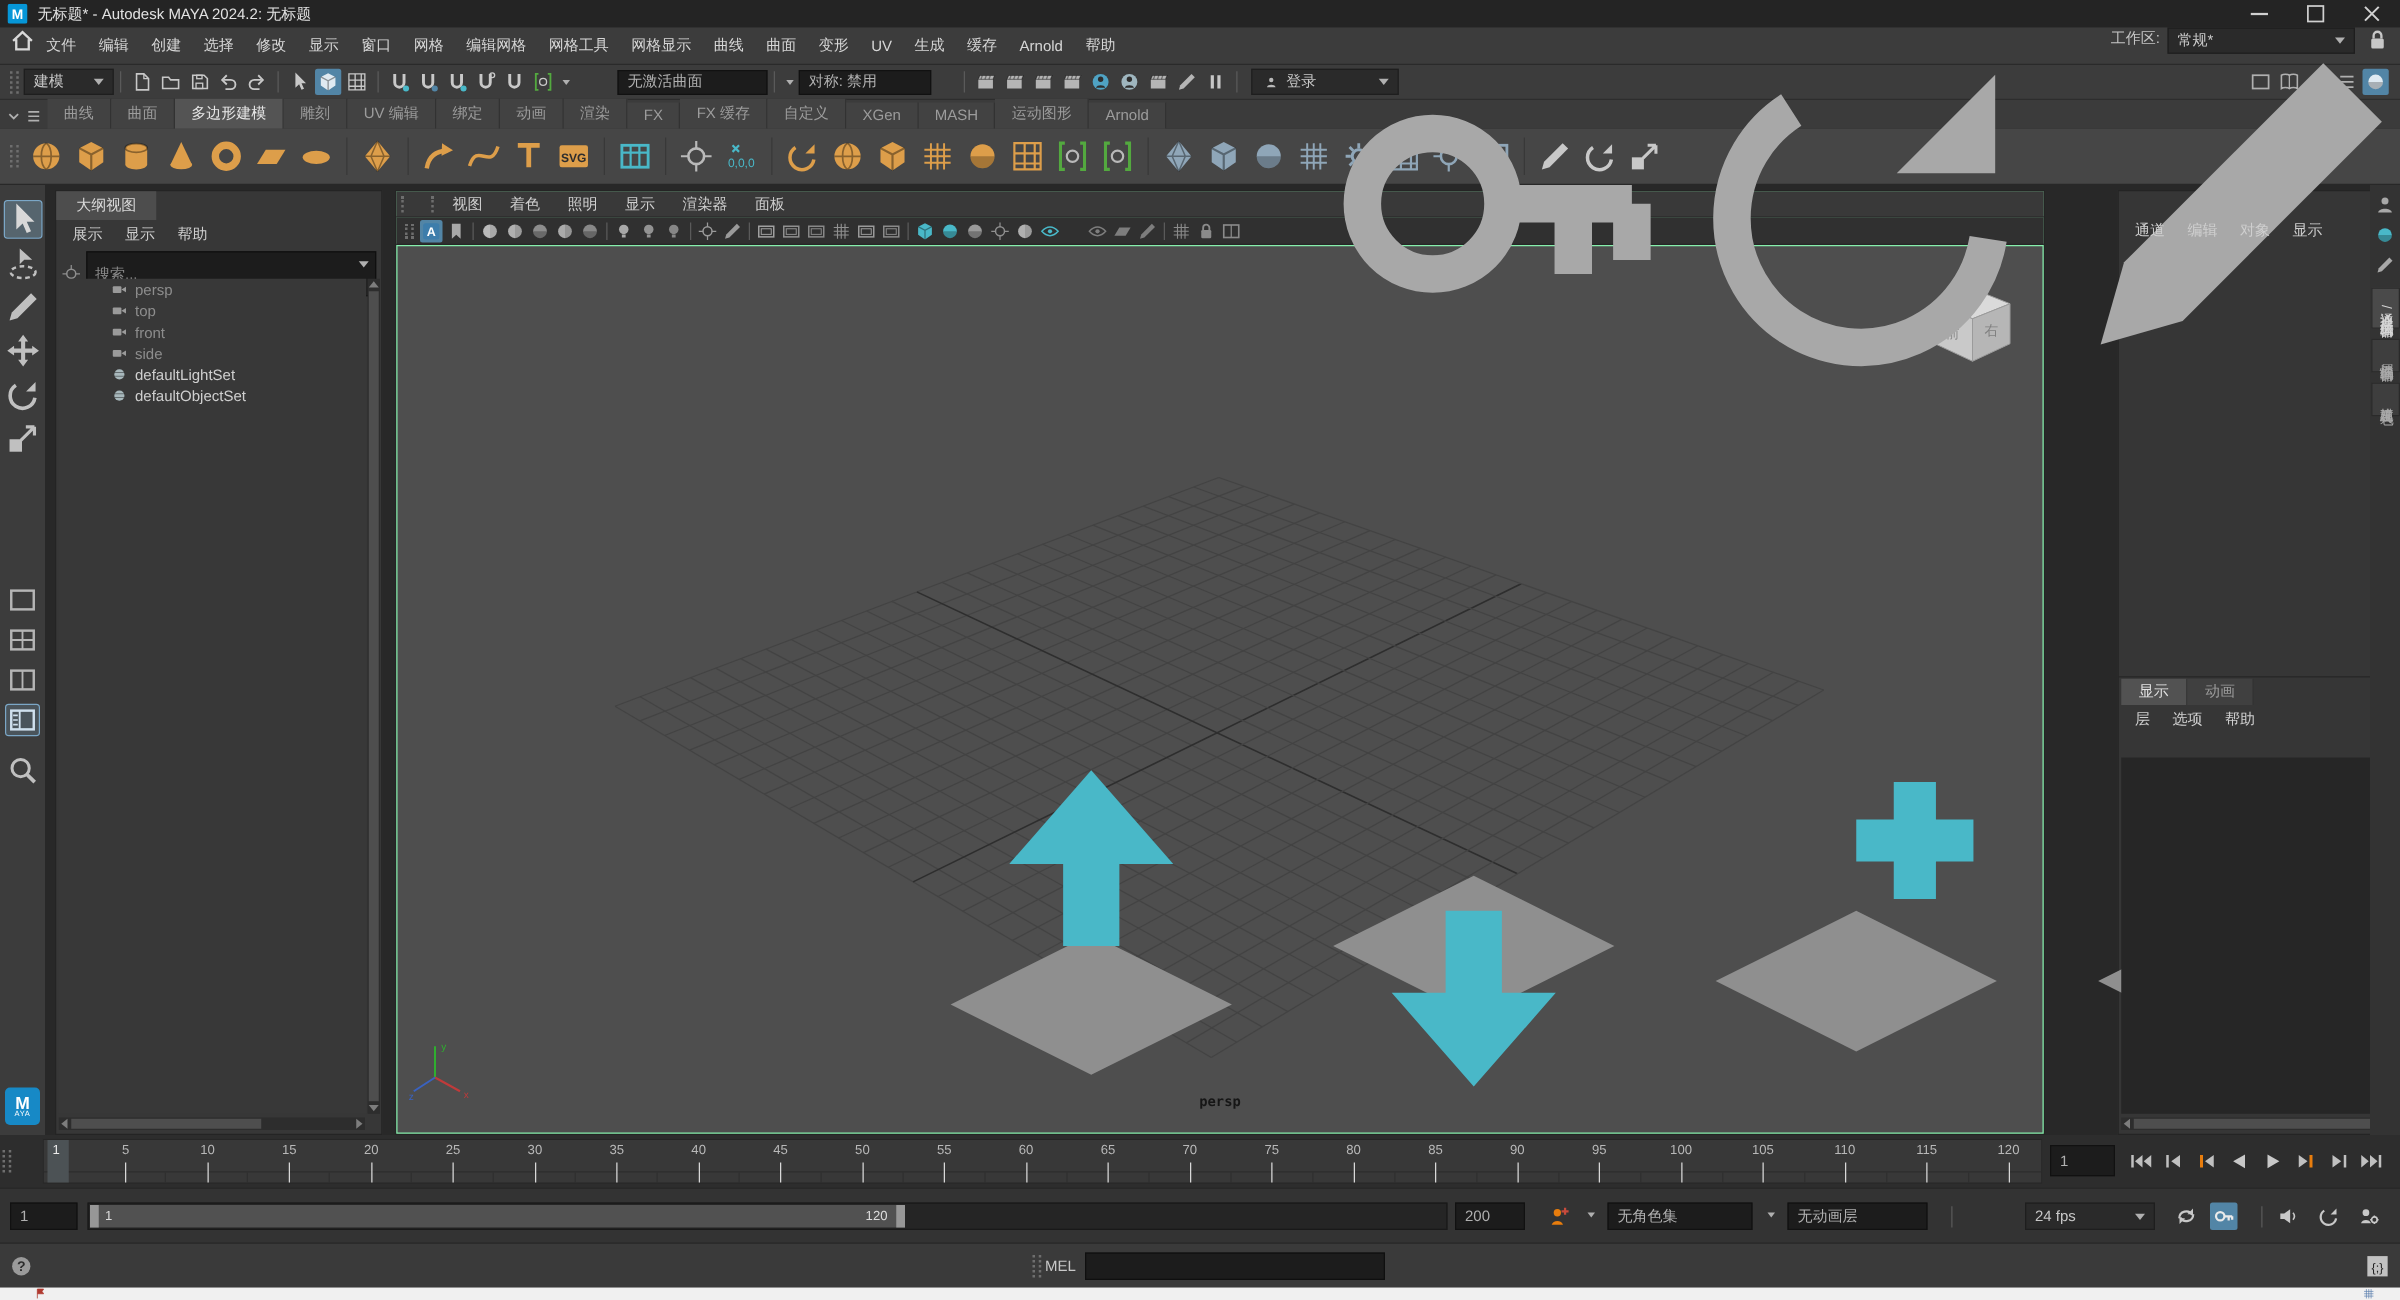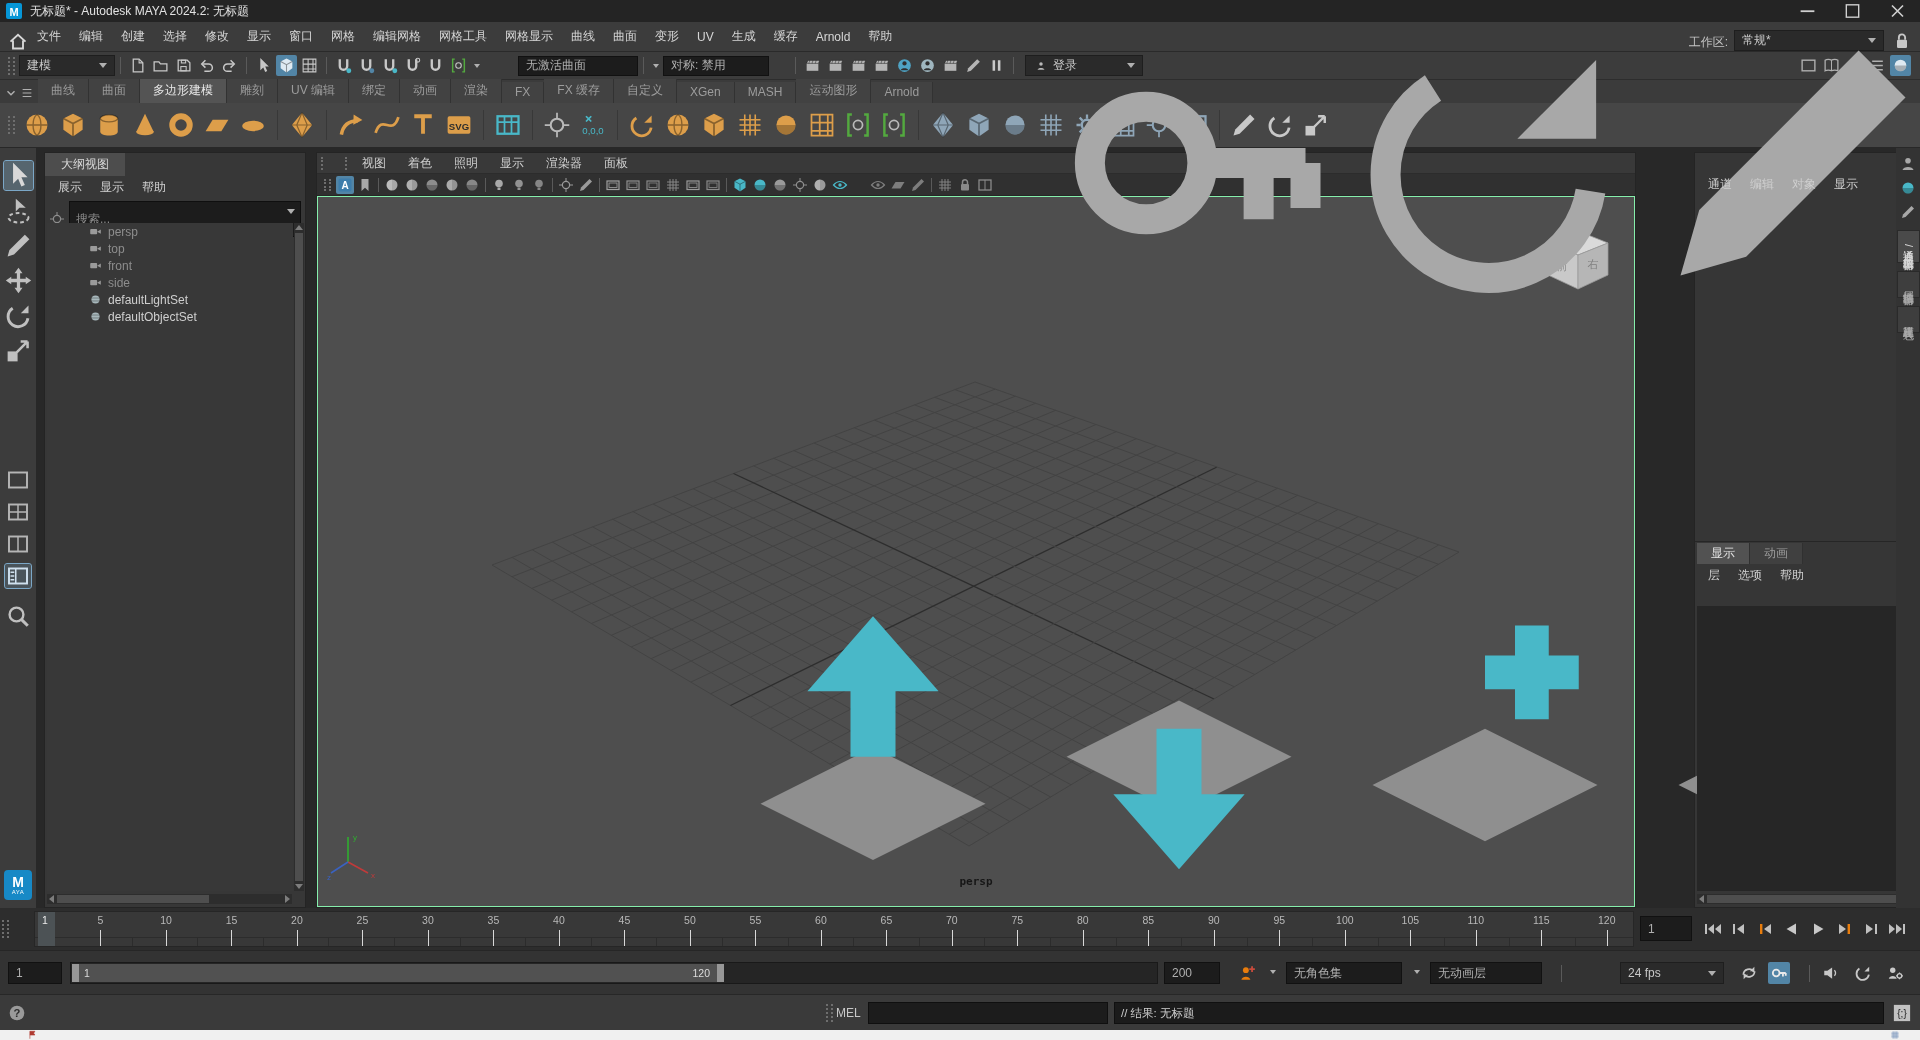--- a/index.html
+++ b/index.html
@@ -5,21 +5,21 @@
 *{margin:0;padding:0;box-sizing:border-box;font-family:"Liberation Sans","DejaVu Sans",sans-serif}
 body{background:#1b1b1b}
 #app{position:relative;width:1920px;height:1040px;background:#282828;overflow:hidden;font-size:12px;color:#c8c8c8}
 .abs{position:absolute}
 .row{display:flex;align-items:center}
 
 .titlebar{left:0;top:0;width:1920px;height:22px;background:#242424;color:#e2e2e2;display:flex;align-items:center;padding-left:6px;font-size:12px}
 .winbtns{margin-left:auto;display:flex}
 .winbtn{width:45px;height:22px;display:flex;align-items:center;justify-content:center}
 
-.menubar{left:0;top:22px;width:1920px;height:30px;background:#3c3c3c;border-bottom:1px solid #2a2a2a;display:flex;align-items:flex-end;padding:0 8px}
+.menubar{left:0;top:22px;width:1920px;height:30px;background:#3c3c3c;border-bottom:1px solid #2a2a2a;display:flex;align-items:flex-start;padding:0 8px}
 .mitem{padding:0 9px;height:100%;display:flex;align-items:center;color:#d6d6d6;white-space:nowrap}
 .select{background:#2a2a2a;border:1px solid #1e1e1e;height:21px;display:flex;align-items:center;padding:0 7px;color:#c8c8c8}
 .chev{width:0;height:0;border-left:4px solid transparent;border-right:4px solid transparent;border-top:5px solid #b0b0b0;flex:none;margin-left:auto}
 .chev.sm{border-left-width:3px;border-right-width:3px;border-top-width:4px}
 
 .statusline{left:0;top:52px;width:1920px;height:28px;background:#3c3c3c;border-bottom:1px solid #2d2d2d;display:flex;align-items:center;padding:0 4px}
 .sep{width:1px;height:17px;background:#5a5a5a;margin:0 5px;flex:none}
 .vhandle{border-left:2px dotted #6e6e6e;border-right:2px dotted #6e6e6e;width:7px;height:18px;margin:0 4px;flex:none}
 .icn{display:inline-flex;align-items:center;justify-content:center;flex:none;border-radius:2px}
 .icn.hl{background:#5285a6}
@@ -172,21 +172,21 @@
     <span class="icn" style="width:20px;height:20px;margin-left:8px">
         <svg viewBox="0 0 16 16" style="width:100%;height:100%">
           <rect x="4" y="7" width="8" height="6.5" rx="1" fill="#c8c8c8"></rect>
           <path d="M5.5 7V5.2a2.5 2.5 0 015 0V7" fill="none" stroke="#c8c8c8" stroke-width="1.5"></path>
         </svg>
       </span>
   </div>
 
   <div class="abs statusline">
     <span class="vhandle"></span>
-    <div class="select" style="width:96px">
+    <div class="select" style="width:72px">
       <span>建模</span>
       <span class="chev"></span>
     </div>
     <span class="sep"></span>
     <div class="row" id="sl-left">
         <span class="icn">
           <svg viewBox="0 0 16 16" style="width:100%;height:100%">
             <path d="M4 2h5.5L13 5.5V14H4z" fill="none" stroke="#c8c8c8" stroke-width="1.2"></path>
             <path d="M9.5 2v3.5H13" fill="none" stroke="#c8c8c8"></path>
           </svg>
@@ -1341,23 +1341,20 @@
   <div class="abs cmdrow">
     <span class="helpq icn">
         <svg viewBox="0 0 16 16" style="width:100%;height:100%">
           <circle cx="8" cy="8" r="6.5" fill="#9a9a9a"></circle>
           <text x="8" y="11.5" font-size="10" font-weight="bold" fill="#2d2d2d" text-anchor="middle">?</text>
         </svg>
       </span>
     <span class="vhandle abs" style="left:822px;top:9px"></span>
     <span class="abs" style="left:836px;top:11px;color:#c8c8c8">MEL</span>
     <input class="tinput abs" style="left: 868px; top: 7px; width: 240px; height: 22px;">
-    <div class="melfield abs" style="left:1114px;top:7px;width:770px">
-        <span>// 结果: 无标题</span>
-      </div>
     <span class="icn abs" style="left:1892px;top:8px;width:20px;height:20px">
         <svg viewBox="0 0 16 16" style="width:100%;height:100%">
           <rect x="1.5" y="1.5" width="13" height="13" fill="#c2c2c2"></rect>
           <text x="8" y="11.5" font-size="8" fill="#222" text-anchor="middle">{;}</text>
         </svg>
       </span>
   </div>
 
   <div class="abs bstrip">
     <span class="icn abs" style="left:28px;top:0;width:10px;height:10px">

